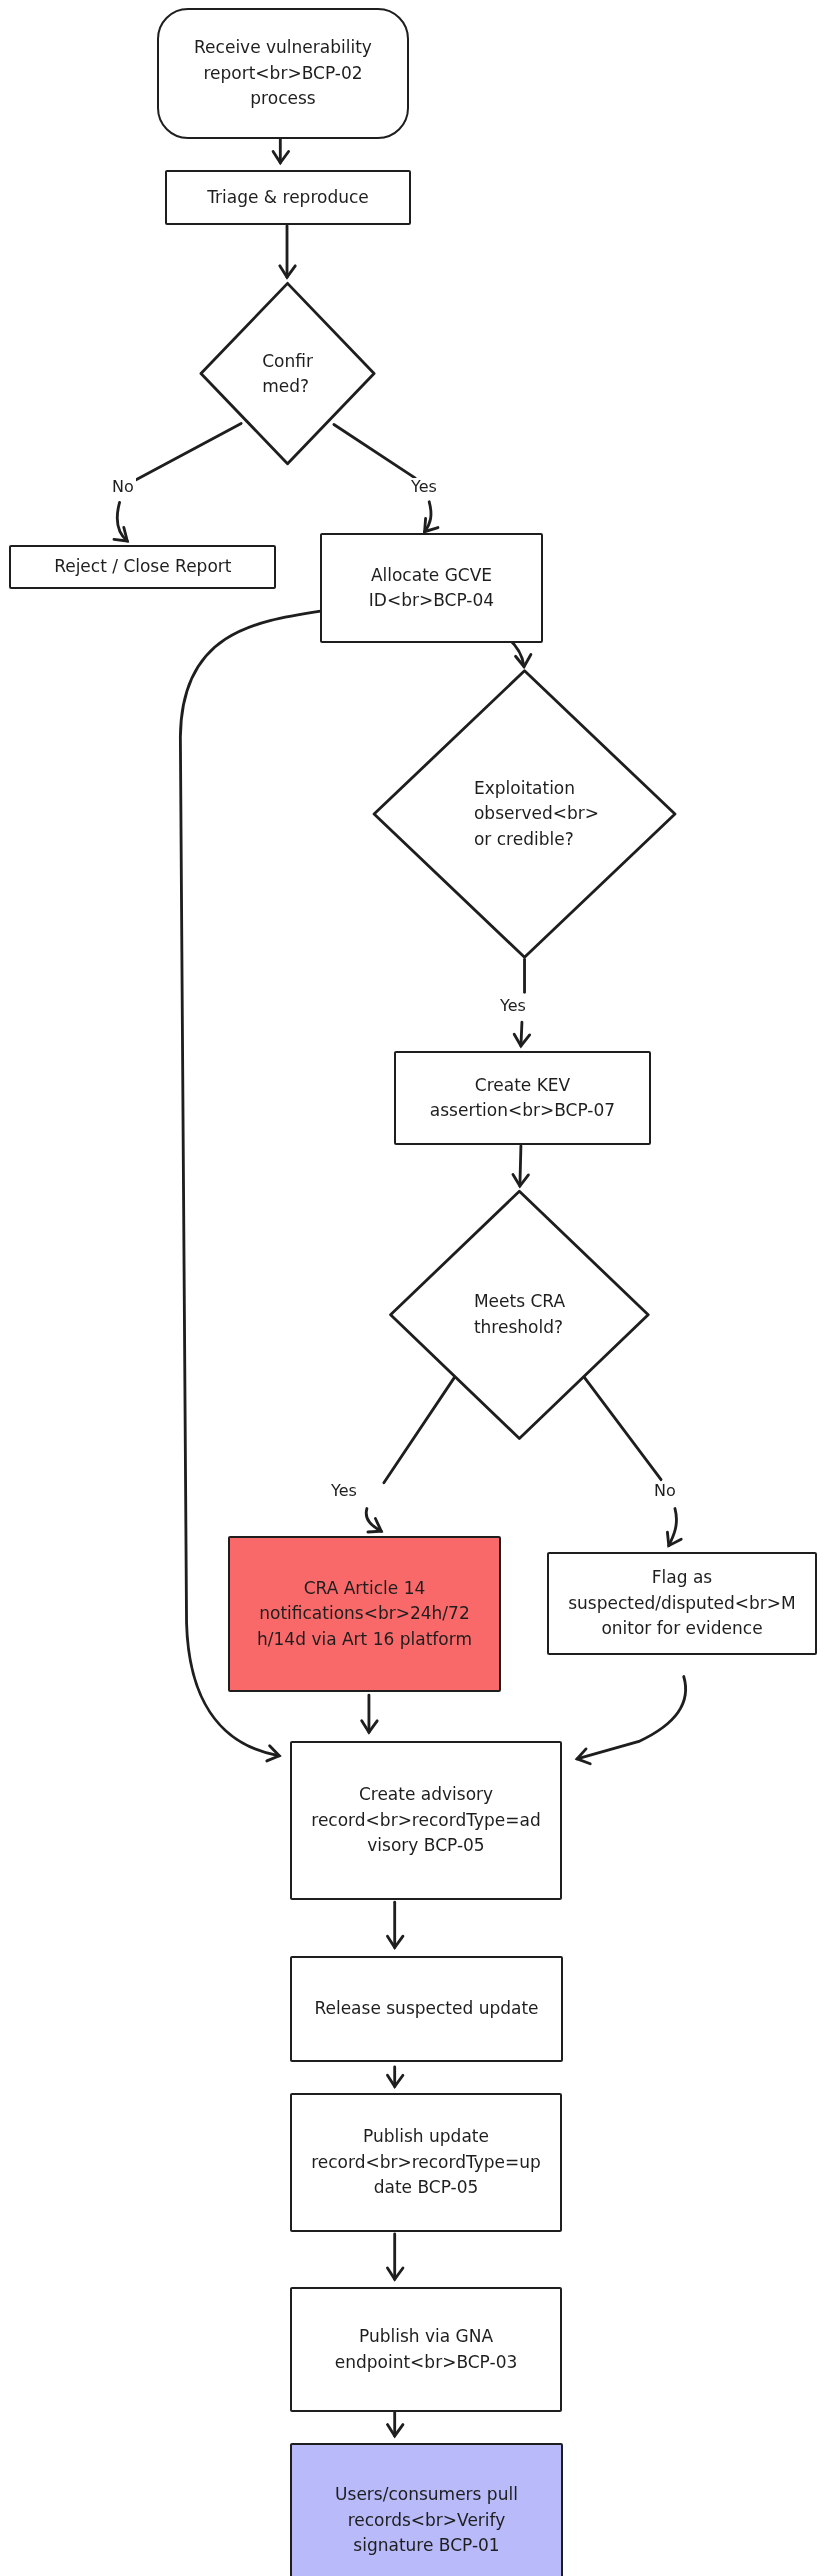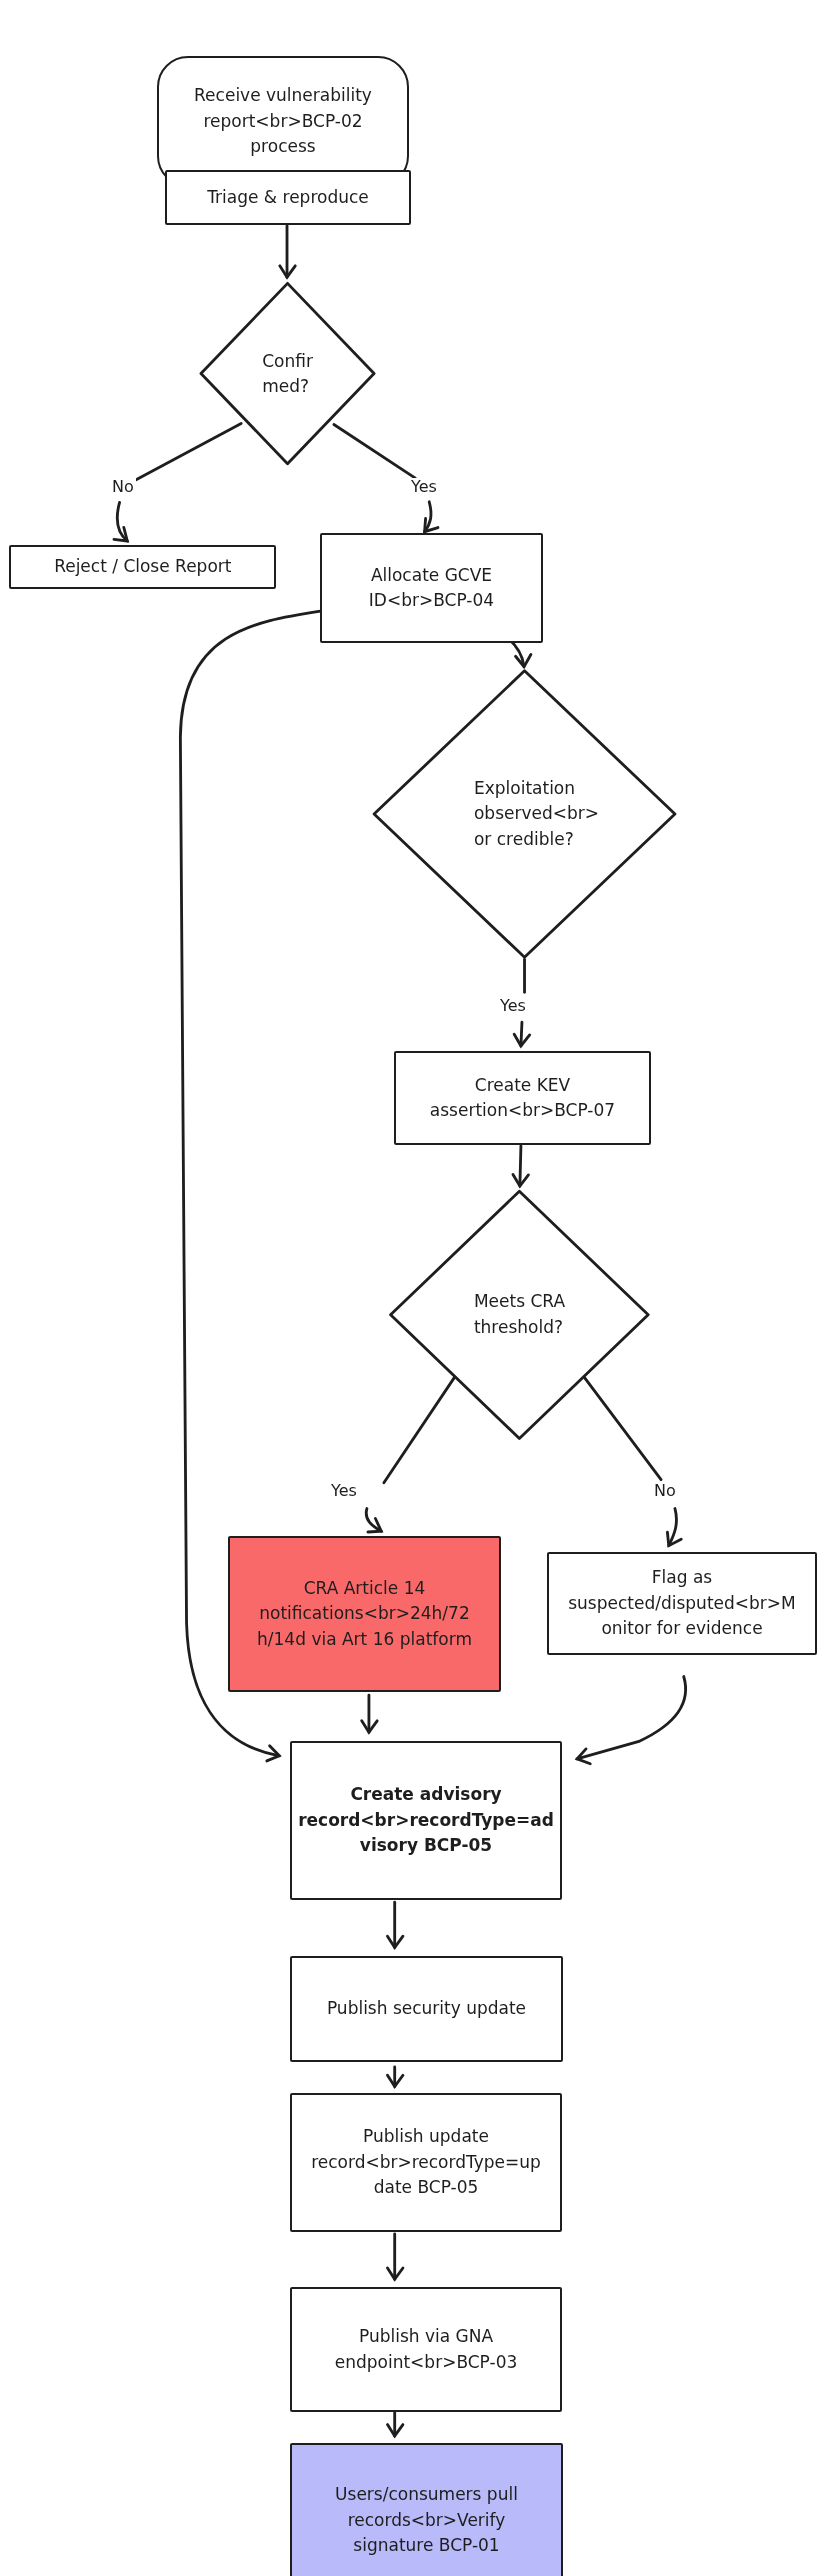--- a/index.html
+++ b/index.html
@@ -82,21 +82,21 @@
     <path class="edge" d="M 766 3692 L 766 3780" marker-end="url(#arrow)"></path>
     <path class="edge" d="M 766 4012 L 766 4050" marker-end="url(#arrow)"></path>
     <path class="edge" d="M 766 4336 L 766 4424" marker-end="url(#arrow)"></path>
     <path class="edge" d="M 766 4670 L 766 4728" marker-end="url(#arrow)"></path>
 
     <polygon class="diamond" points="558,550 726,725 558,900 390,725"></polygon>
     <polygon class="diamond" points="1018,1302 1310,1580 1018,1858 726,1580"></polygon>
     <polygon class="diamond" points="1008,2312 1258,2552 1008,2792 758,2552"></polygon>
   </svg>
 
-  <div class="node rounded" style="left:157px;top:8.2px;width:252px;height:131px;margin-top:48px;">Receive vulnerability
+  <div class="node rounded" style="left:157px;top:8.2px;width:252px;height:131px;">Receive vulnerability
 report&lt;br&gt;BCP-02
 process</div>
 
   <div class="node" style="left:165px;top:170px;width:246px;height:55px;">Triage &amp; reproduce</div>
 
   <div class="diamond-label" style="left:231px;top:330px;width:113px;height:88px;">Confir
 med?</div>
 
   <div class="node" style="left:9.3px;top:545px;width:267px;height:44px;">Reject / Close Report</div>
 
@@ -114,25 +114,25 @@
 threshold?</div>
 
   <div class="node" style="left: 228px; top: 1536px; width: 273px; height: 156px; background: rgb(249, 105, 106);">CRA Article 14
 notifications&lt;br&gt;24h/72
 h/14d via Art 16 platform</div>
 
   <div class="node" style="left:547px;top:1552px;width:270px;height:103px;">Flag as
 suspected/disputed&lt;br&gt;M
 onitor for evidence</div>
 
-  <div class="node" style="left:290px;top:1741px;width:272px;height:159px;font-weight:bold;">Create advisory
+  <div class="node" style="left:290px;top:1741px;width:272px;height:159px;">Create advisory
 record&lt;br&gt;recordType=ad
 visory BCP-05</div>
 
-  <div class="node" style="left:290px;top:1956px;width:273px;height:106px;">Publish security update</div>
+  <div class="node" style="left:290px;top:1956px;width:273px;height:106px;">Release suspected update</div>
 
   <div class="node" style="left:290px;top:2093px;width:272px;height:139px;">Publish update
 record&lt;br&gt;recordType=up
 date BCP-05</div>
 
   <div class="node" style="left:290px;top:2287px;width:272px;height:125px;">Publish via GNA
 endpoint&lt;br&gt;BCP-03</div>
 
   <div class="node" style="left: 290px; top: 2443px; width: 273px; height: 155px; background: rgb(185, 186, 249);">Users/consumers pull
 records&lt;br&gt;Verify

